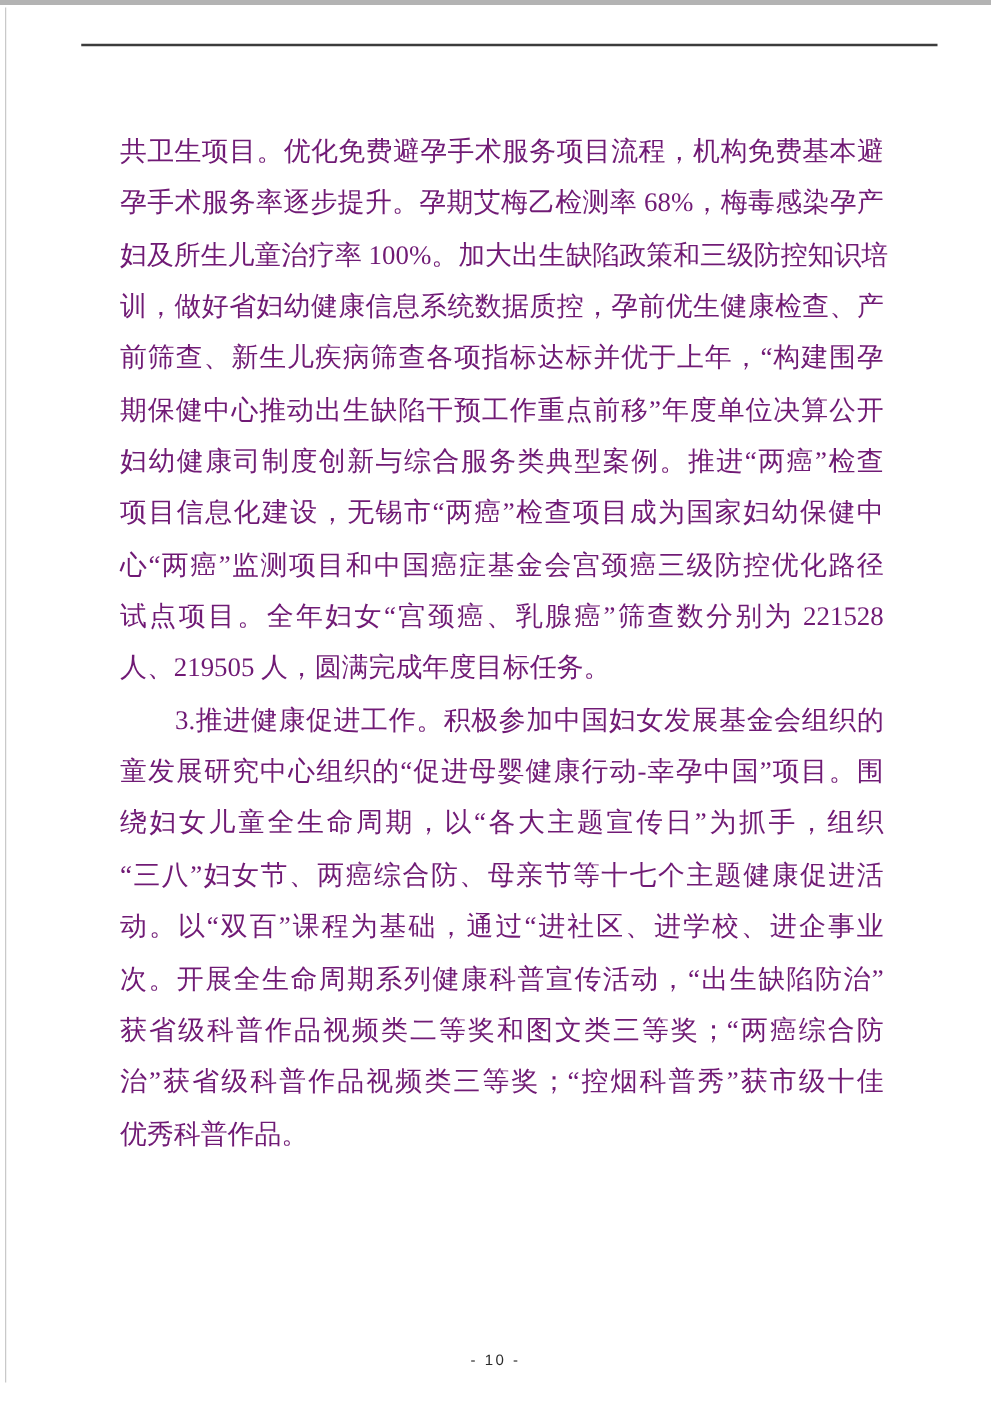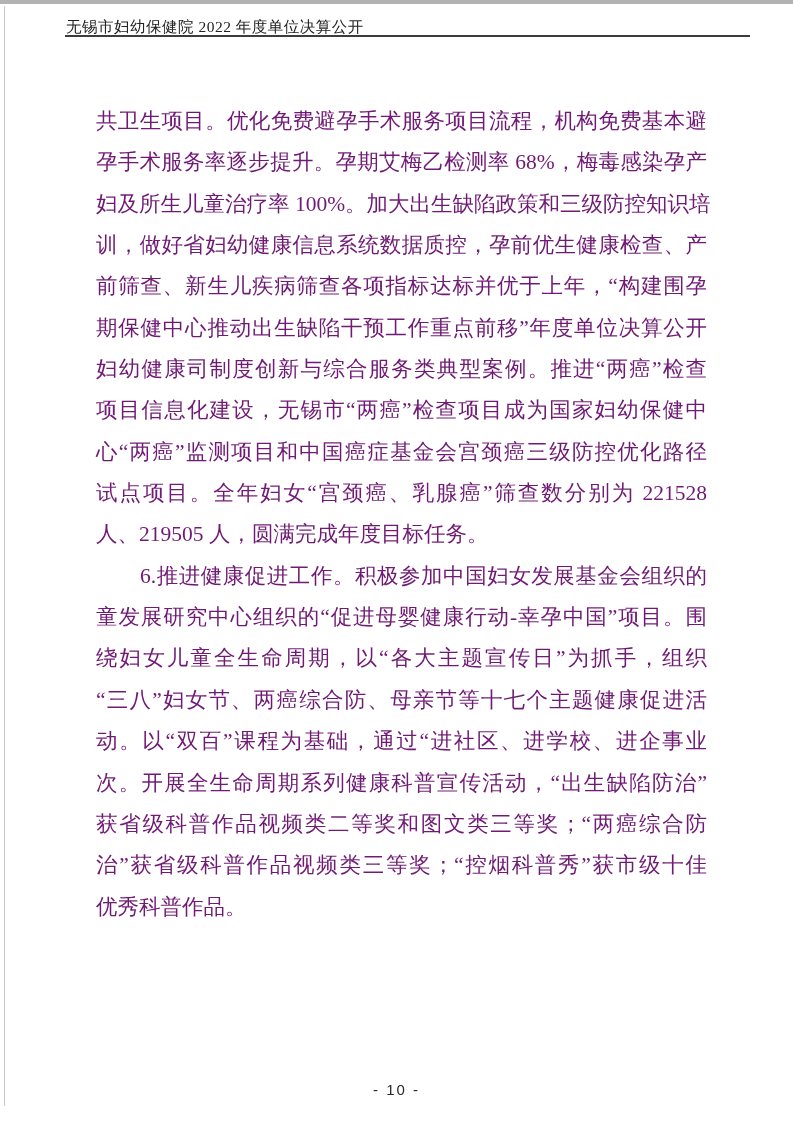--- a/index.html
+++ b/index.html
@@ -63,49 +63,48 @@
     text-align-last: left;
   }
   .body-text .line.indent {
     text-indent: 44px;
   }
   .footer {
     position: absolute;
     left: 0; top: 1081px;
     width: 793px;
     text-align: center;
-    font-size: 15px;
+    font-size: 12px;
     color: #2a2a2a;
     font-family: "Liberation Sans", "DejaVu Sans", sans-serif;
     letter-spacing: 2px;
   }
 </style>
 </head>
 <body>
 
 <div class="page">
   <div class="scan-top-edge"></div>
   <div class="scan-left-edge"></div>
 
-  <div class="header-title">无锡市妇幼保健院 2022 年度单位决算公开</div>
   <div class="header-rule"></div>
 
   <div class="body-text">
       <div class="line">共卫生项目。优化免费避孕手术服务项目流程，机构免费基本避</div>
       <div class="line">孕手术服务率逐步提升。孕期艾梅乙检测率 68%，梅毒感染孕产</div>
       <div class="line">妇及所生儿童治疗率 100%。加大出生缺陷政策和三级防控知识培</div>
       <div class="line">训，做好省妇幼健康信息系统数据质控，孕前优生健康检查、产</div>
       <div class="line">前筛查、新生儿疾病筛查各项指标达标并优于上年，“构建围孕</div>
       <div class="line">期保健中心推动出生缺陷干预工作重点前移”年度单位决算公开</div>
       <div class="line">妇幼健康司制度创新与综合服务类典型案例。推进“两癌”检查</div>
       <div class="line">项目信息化建设，无锡市“两癌”检查项目成为国家妇幼保健中</div>
       <div class="line">心“两癌”监测项目和中国癌症基金会宫颈癌三级防控优化路径</div>
       <div class="line">试点项目。全年妇女“宫颈癌、乳腺癌”筛查数分别为 221528</div>
       <div class="line last">人、219505 人，圆满完成年度目标任务。</div>
-      <div class="line indent">6.推进健康促进工作。积极参加中国妇女发展基金会组织的</div>
+      <div class="line indent">3.推进健康促进工作。积极参加中国妇女发展基金会组织的</div>
       <div class="line">童发展研究中心组织的“促进母婴健康行动-幸孕中国”项目。围</div>
       <div class="line">绕妇女儿童全生命周期，以“各大主题宣传日”为抓手，组织</div>
       <div class="line">“三八”妇女节、两癌综合防、母亲节等十七个主题健康促进活</div>
       <div class="line">动。以“双百”课程为基础，通过“进社区、进学校、进企事业</div>
       <div class="line">次。开展全生命周期系列健康科普宣传活动，“出生缺陷防治”</div>
       <div class="line">获省级科普作品视频类二等奖和图文类三等奖；“两癌综合防</div>
       <div class="line">治”获省级科普作品视频类三等奖；“控烟科普秀”获市级十佳</div>
       <div class="line last">优秀科普作品。</div>
     </div>
 

